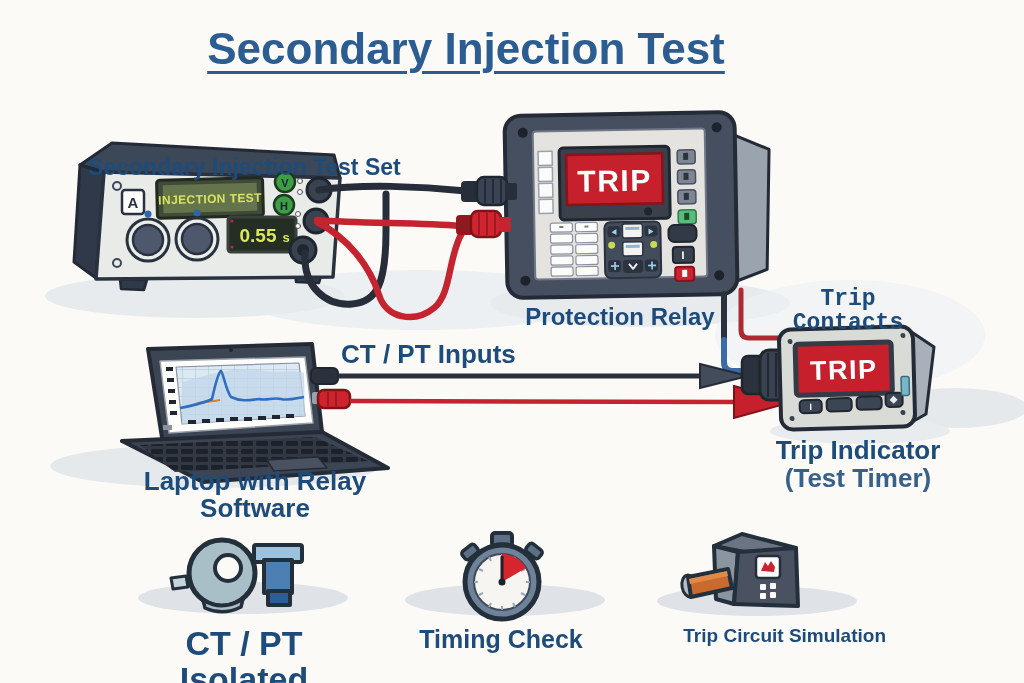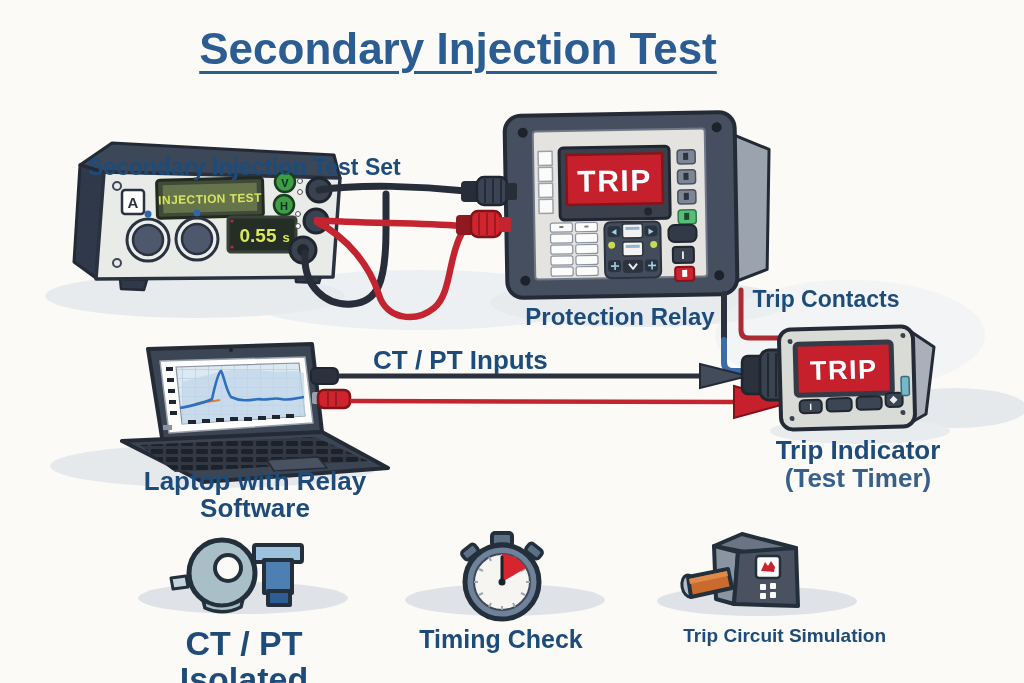--- a/index.html
+++ b/index.html
@@ -8,21 +8,21 @@
     background:#fbfaf7;font-family:"Liberation Sans",sans-serif;
   }
   #scene{position:absolute;left:0;top:0;}
   .lbl{
     position:absolute;font-weight:bold;color:#1d4b7a;
     font-family:"Liberation Sans",sans-serif;line-height:1.05;
     white-space:nowrap;
   }
   .lbl.center{text-align:center;white-space:normal;}
   #title{
-    position:absolute;left:8px;top:24px;width:832px;text-align:center;
+    position:absolute;left:16px;top:24px;width:832px;text-align:center;
     font-size:44px;font-weight:bold;color:#2b5d92;
     text-decoration:underline;text-decoration-thickness:3px;text-underline-offset:7px;padding-left:34px;
   }
 </style>
 </head>
 <body>
 
 <div id="stage">
 
   <svg id="scene" width="1024" height="683" viewBox="0 0 1024 683">
@@ -314,23 +314,23 @@
       <path d="M689,579 L727,571 L728,576 L690,584 Z" fill="#e08a4a"></path>
     </g>
   </svg>
 
   <div id="title">Secondary Injection Test</div>
 
   <div class="lbl" style="left:88px;top:116px;font-size:23px;margin-top:39px;">Secondary Injection Test Set</div>
 
   <div class="lbl center" style="left:505px;top:304px;width:230px;font-size:24px;">Protection Relay</div>
 
-  <div class="lbl center" style="left:744px;top:287px;width:164px;font-size:23px;">Trip Contacts</div>
-
-  <div class="lbl" style="left:373px;top:341px;font-size:26px;margin-top:6px;">CT / PT Inputs</div>
+  <div class="lbl center" style="left:766px;top:287px;width:164px;font-size:23px;font-family:Liberation Mono, monospace;">Trip Contacts</div>
+
+  <div class="lbl" style="left:341px;top:341px;font-size:26px;">CT / PT Inputs</div>
 
   <div class="lbl center" style="left:95px;top:468px;width:320px;font-size:26px;">Laptop with Relay Software</div>
 
   <div class="lbl center" style="left:772px;top:437px;width:172px;font-size:26px;">Trip Indicator</div>
   <div class="lbl center" style="left:772px;top:465px;width:172px;font-size:26px;color:#37608b;">(Test Timer)</div>
 
   <div class="lbl center" style="left:134px;top:626px;width:220px;font-size:34px;">CT / PT Isolated</div>
   <div class="lbl center" style="left:401px;top:626px;width:200px;font-size:25px;">Timing Check</div>
   <div class="lbl center" style="left:628px;top:626px;width:258px;font-size:19px;text-align:right;">Trip Circuit Simulation</div>
 

